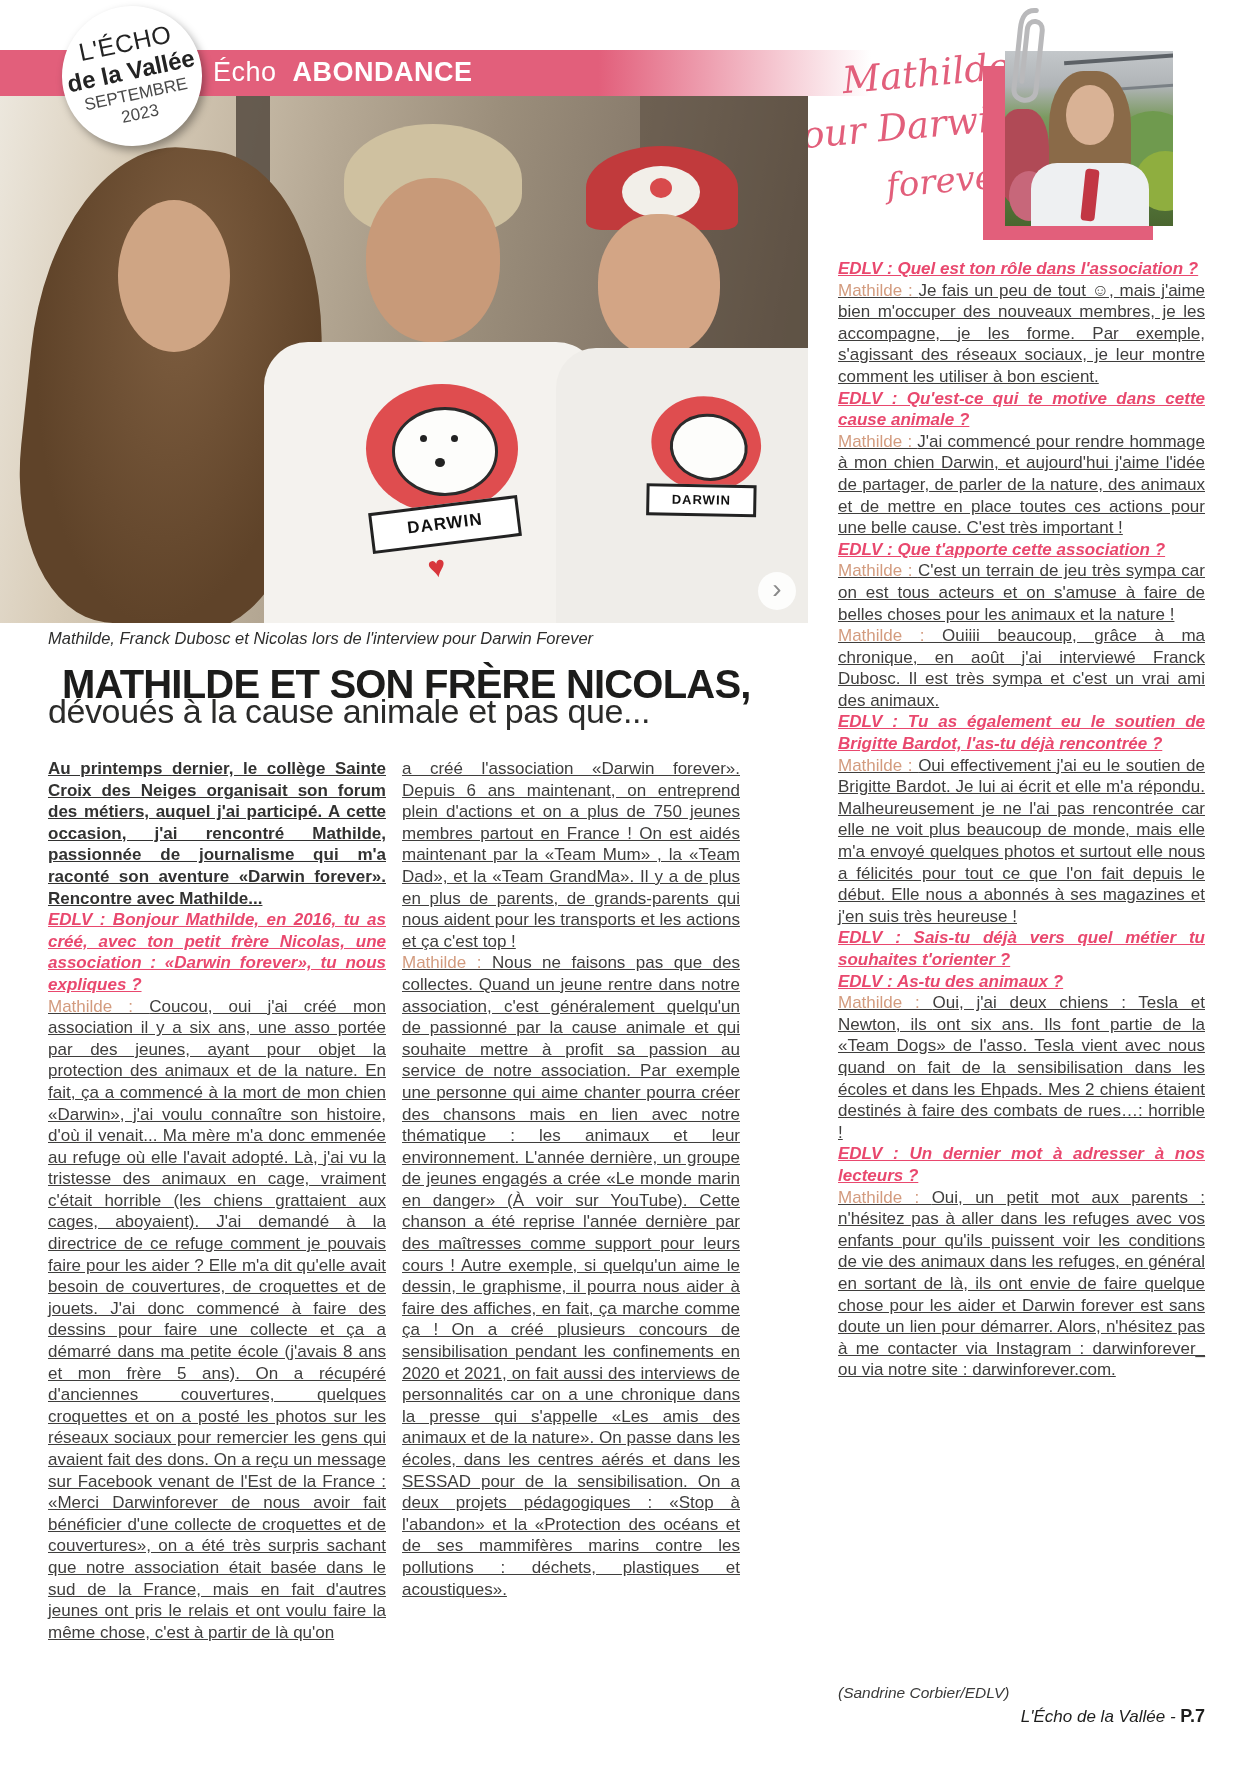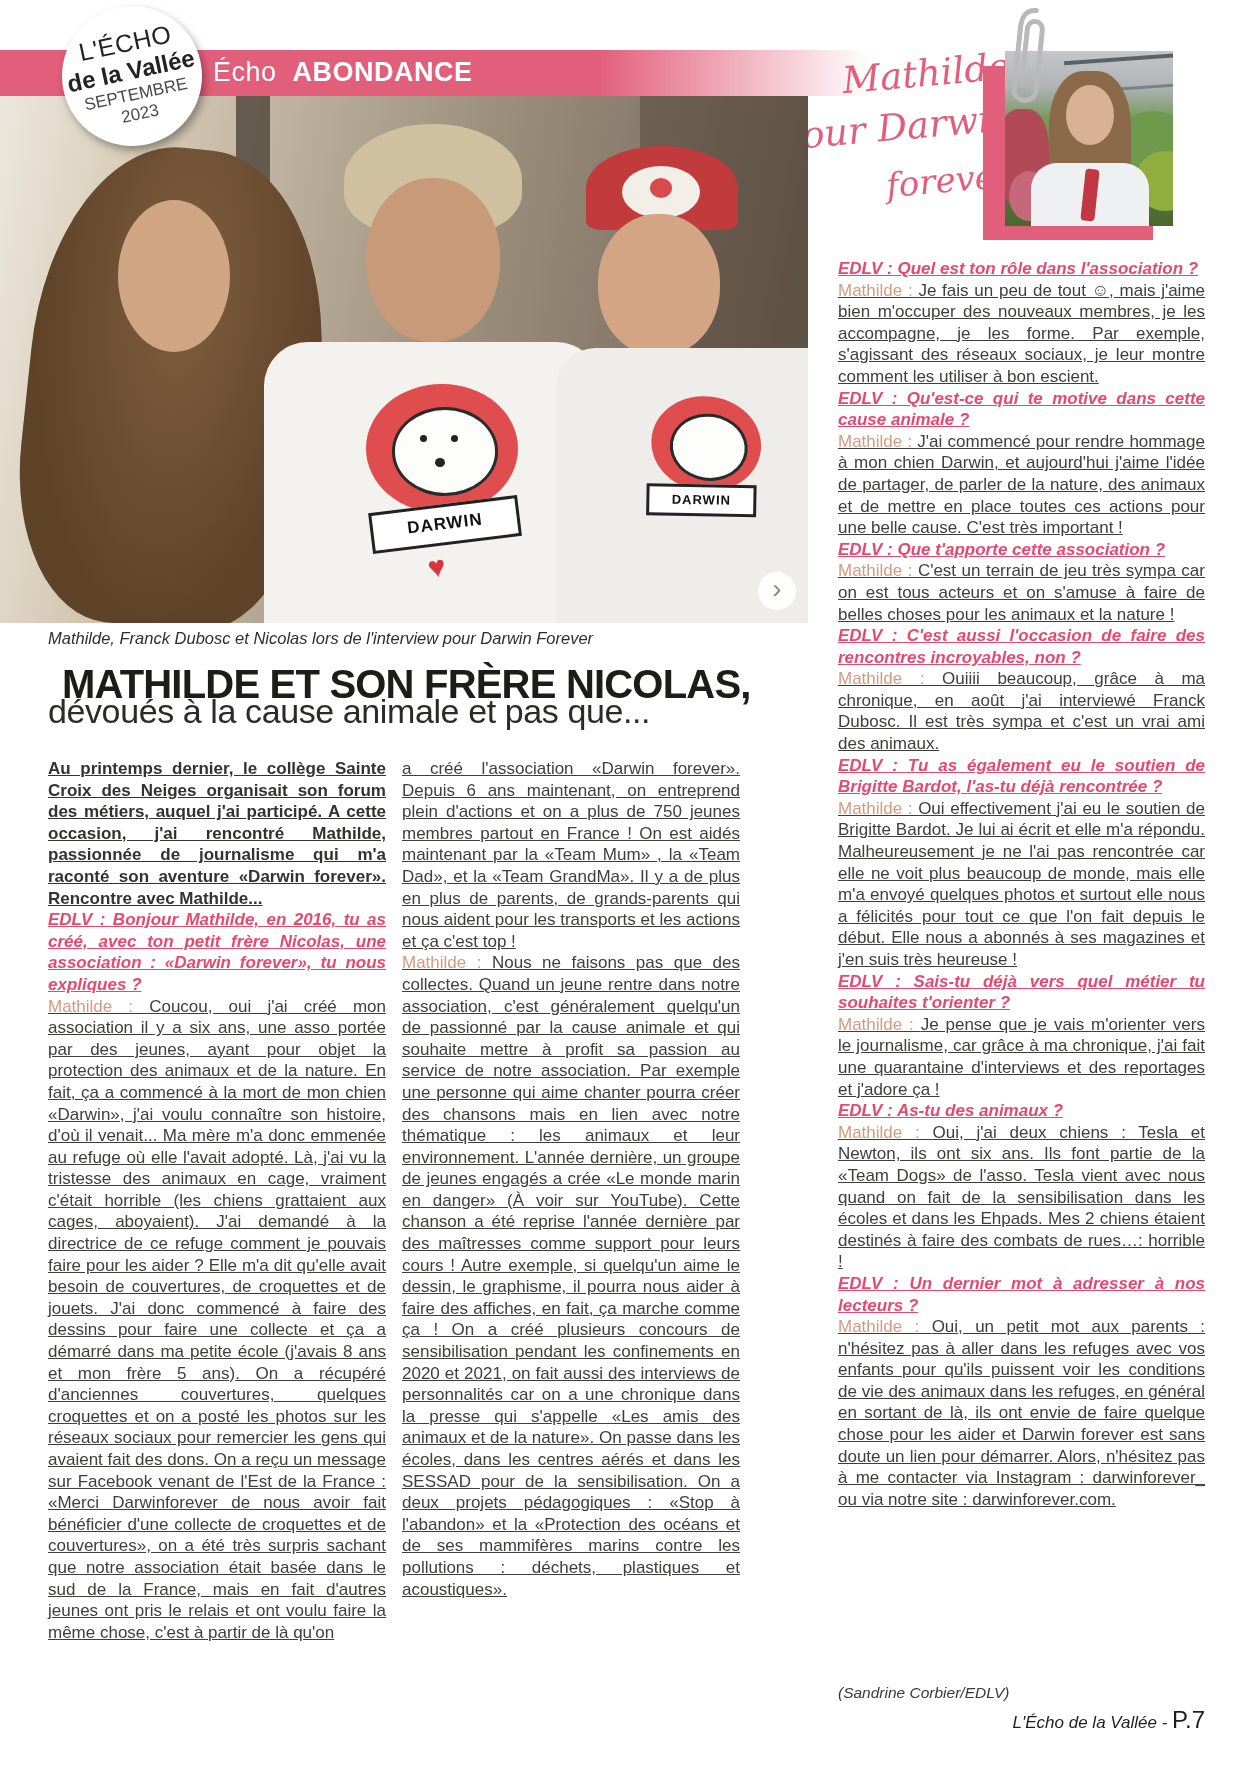--- a/index.html
+++ b/index.html
@@ -92,21 +92,21 @@
   .col1{left:48px;top:758px;width:338px;}
   .col2{left:402px;top:758px;width:338px;}
   .col3{left:838px;top:258px;width:367px;}
   .col p{margin:0;text-decoration:underline;}
   .intro{font-weight:700;color:#323231;}
   .q{color:#e9486e;font-weight:700;font-style:italic;}
   .who{color:#d39b7e;}
   .sig{position:absolute;left:838px;top:1684px;font-size:15.5px;font-style:italic;color:#3a3a39;}
   .pagefoot{position:absolute;left:838px;top:1706px;width:367px;text-align:right;font-size:17px;
     font-style:italic;color:#1e1e1d;}
-  .pagefoot b{font-style:normal;font-weight:400;font-size:24px;margin-top:24px;}
+  .pagefoot b{font-style:normal;font-weight:700;font-size:18px;margin-top:24px;}
 </style>
 </head>
 <body>
 
 <div class="page">
 
   <div class="section-bar">
     <div class="section-bar-text"><span>Écho </span><b>ABONDANCE</b></div>
   </div>
 
@@ -185,26 +185,24 @@
     <p class="a"><span class="who">Mathilde : </span><span>Nous ne faisons pas que des collectes. Quand un jeune rentre dans notre association, c'est généralement quelqu'un de passionné par la cause animale et qui souhaite mettre à profit sa passion au service de notre association. Par exemple une personne qui aime chanter pourra créer des chansons mais en lien avec notre thématique : les animaux et leur environnement. L'année dernière, un groupe de jeunes engagés a crée «Le monde marin en danger» (À voir sur YouTube). Cette chanson a été reprise l'année dernière par des maîtresses comme support pour leurs cours ! Autre exemple, si quelqu'un aime le dessin, le graphisme, il pourra nous aider à faire des affiches, en fait, ça marche comme ça ! On a créé plusieurs concours de sensibilisation pendant les confinements en 2020 et 2021, on fait aussi des interviews de personnalités car on a une chronique dans la presse qui s'appelle «Les amis des animaux et de la nature». On passe dans les écoles, dans les centres aérés et dans les SESSAD pour de la sensibilisation. On a deux projets pédagogiques : «Stop à l'abandon» et la «Protection des océans et de ses mammifères marins contre les pollutions : déchets, plastiques et acoustiques».</span></p>
   </div>
 
   <div class="col col3">
     <p class="q">EDLV : Quel est ton rôle dans l'association ?</p>
     <p class="a"><span class="who">Mathilde : </span><span>Je fais un peu de tout ☺, mais j'aime bien m'occuper des nouveaux membres, je les accompagne, je les forme. Par exemple, s'agissant des réseaux sociaux, je leur montre comment les utiliser à bon escient.</span></p>
     <p class="q">EDLV : Qu'est-ce qui te motive dans cette cause animale ?</p>
     <p class="a"><span class="who">Mathilde : </span><span>J'ai commencé pour rendre hommage à mon chien Darwin, et aujourd'hui j'aime l'idée de partager, de parler de la nature, des animaux et de mettre en place toutes ces actions pour une belle cause. C'est très important !</span></p>
     <p class="q">EDLV : Que t'apporte cette association ?</p>
     <p class="a"><span class="who">Mathilde : </span><span>C'est un terrain de jeu très sympa car on est tous acteurs et on s'amuse à faire de belles choses pour les animaux et la nature !</span></p>
-    <p class="q">EDLV : C'est aussi l'occasion de faire des rencontres incroyables, non ?</p>
     <p class="a"><span class="who">Mathilde : </span><span>Ouiiii beaucoup, grâce à ma chronique, en août j'ai interviewé Franck Dubosc. Il est très sympa et c'est un vrai ami des animaux.</span></p>
     <p class="q">EDLV : Tu as également eu le soutien de Brigitte Bardot, l'as-tu déjà rencontrée ?</p>
     <p class="a"><span class="who">Mathilde : </span><span>Oui effectivement j'ai eu le soutien de Brigitte Bardot. Je lui ai écrit et elle m'a répondu. Malheureusement je ne l'ai pas rencontrée car elle ne voit plus beaucoup de monde, mais elle m'a envoyé quelques photos et surtout elle nous a félicités pour tout ce que l'on fait depuis le début. Elle nous a abonnés à ses magazines et j'en suis très heureuse !</span></p>
     <p class="q">EDLV : Sais-tu déjà vers quel métier tu souhaites t'orienter ?</p>
-    <p class="a"><span class="who">Mathilde : </span><span>Je pense que je vais m'orienter vers le journalisme, car grâce à ma chronique, j'ai fait une quarantaine d'interviews et des reportages et j'adore ça !</span></p>
     <p class="q">EDLV : As-tu des animaux ?</p>
     <p class="a"><span class="who">Mathilde : </span><span>Oui, j'ai deux chiens : Tesla et Newton, ils ont six ans. Ils font partie de la «Team Dogs» de l'asso. Tesla vient avec nous quand on fait de la sensibilisation dans les écoles et dans les Ehpads. Mes 2 chiens étaient destinés à faire des combats de rues…: horrible !</span></p>
     <p class="q">EDLV : Un dernier mot à adresser à nos lecteurs ?</p>
     <p class="a"><span class="who">Mathilde : </span><span>Oui, un petit mot aux parents : n'hésitez pas à aller dans les refuges avec vos enfants pour qu'ils puissent voir les conditions de vie des animaux dans les refuges, en général en sortant de là, ils ont envie de faire quelque chose pour les aider et Darwin forever est sans doute un lien pour démarrer. Alors, n'hésitez pas à me contacter via Instagram : darwinforever_ ou via notre site : darwinforever.com.</span></p>
   </div>
 
   <div class="sig">(Sandrine Corbier/EDLV)</div>
   <div class="pagefoot"><span>L'Écho de la Vallée - </span><b>P.7</b></div>
 
 </div>

